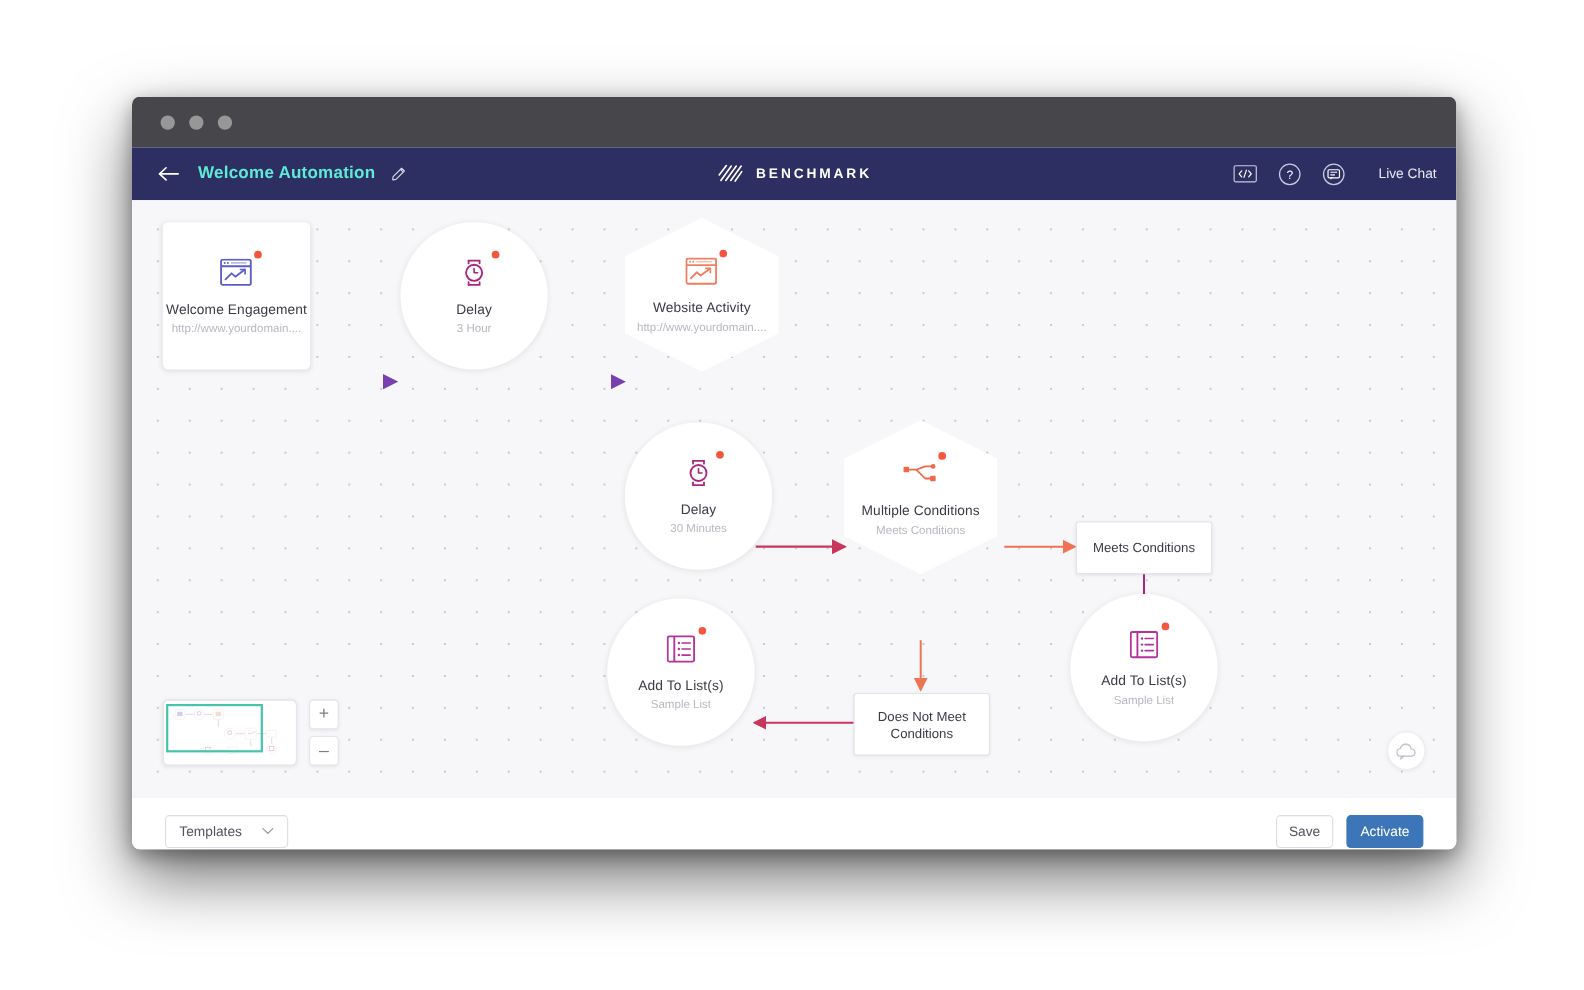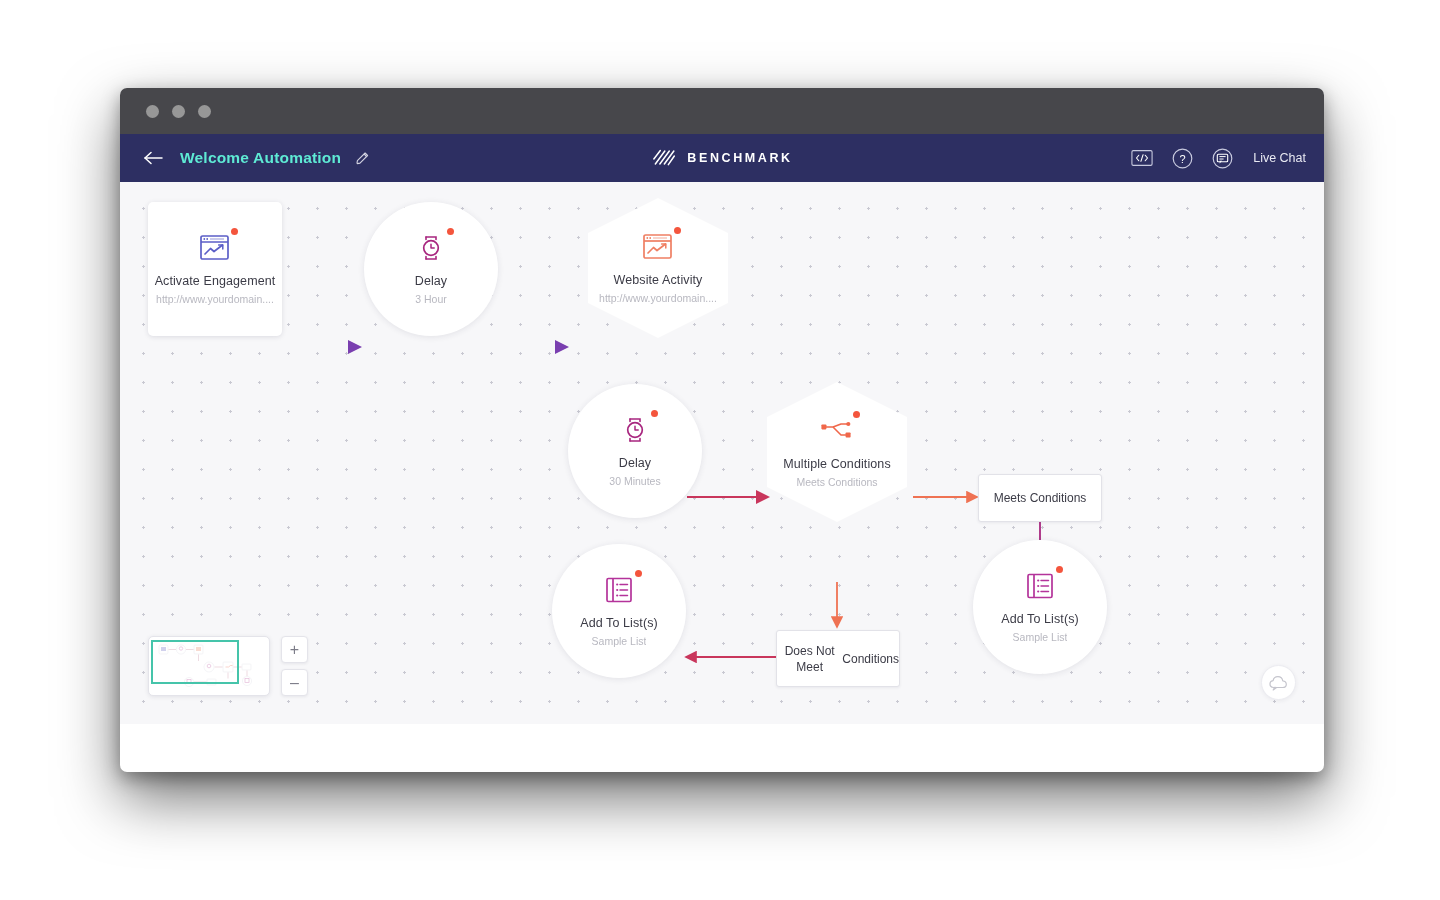--- a/index.html
+++ b/index.html
@@ -110,21 +110,21 @@
   .hdr-icon {
     width: 22px;
     height: 22px;
     display: flex;
     align-items: center;
     justify-content: center;
   }
   .live-chat {
     font-size: 12.5px;
     color: #e8e9f2;
-    margin-left: 2px;
+    margin-left: 12px;
   }
 
   
   .canvas {
     position: relative;
     height: 542px;
     background-color: #f7f7f9;
     background-image: radial-gradient(#c9c9d2 1.1px, transparent 1.1px);
     background-size: 29px 29px;
     background-position: 9px 12px;
@@ -439,40 +439,40 @@
             <rect x="1" y="1" width="27" height="23" rx="1.6" fill="none" stroke="#5b5ec7" stroke-width="1.7"></rect>
             <path d="M1 7 H28" stroke="#5b5ec7" stroke-width="1.7"></path>
             <circle cx="4.3" cy="4" r="0.9" fill="#5b5ec7"></circle>
             <circle cx="7.2" cy="4" r="0.9" fill="#5b5ec7"></circle>
             <path d="M10 4 H24" stroke="#5b5ec7" stroke-width="1.2" opacity="0.55"></path>
             <path d="M5 19 L10.5 13.5 L14 16.5 L22.5 10" fill="none" stroke="#5b5ec7" stroke-width="1.7" stroke-linejoin="round" stroke-linecap="round"></path>
             <path d="M18.6 10 H22.8 V14" fill="none" stroke="#5b5ec7" stroke-width="1.5" stroke-linejoin="round" stroke-linecap="round"></path>
           </svg>
           <div class="badge-dot"></div>
         </div>
-        <div class="node-title">Activate Engagement</div>
+        <div class="node-title">Welcome Engagement</div>
         <div class="node-sub">http://www.yourdomain....</div>
       </div>
 
       <div class="node node-circle" style="left:244px; top:20px;">
         <div class="icon-wrap">
           <svg width="24" height="28" viewBox="0 0 24 28">
             <path d="M7 3 H17 L17 5.5" fill="none" stroke="#a8267f" stroke-width="1.6" stroke-linecap="round"></path>
             <path d="M7 25 H17 L17 22.5" fill="none" stroke="#a8267f" stroke-width="1.6" stroke-linecap="round"></path>
             <path d="M7 3 L7 5.5 M7 25 L7 22.5" stroke="#a8267f" stroke-width="1.6" stroke-linecap="round"></path>
             <circle cx="12" cy="14" r="7.3" fill="none" stroke="#a8267f" stroke-width="1.7"></circle>
             <path d="M12 10.2 V14 H15.2" fill="none" stroke="#a8267f" stroke-width="1.5" stroke-linecap="round" stroke-linejoin="round"></path>
           </svg>
           <div class="badge-dot"></div>
         </div>
         <div class="node-title">Delay</div>
         <div class="node-sub">3 Hour</div>
       </div>
 
-      <div class="node node-hex" style="left:468px; top:16px;">
+      <div class="node node-hex" style="left:448px; top:16px;">
         <div class="icon-wrap">
           <svg width="30" height="26" viewBox="0 0 30 26">
             <rect x="1" y="1" width="27" height="23" rx="1.6" fill="none" stroke="#ef7f63" stroke-width="1.7"></rect>
             <path d="M1 7 H28" stroke="#ef7f63" stroke-width="1.7"></path>
             <circle cx="4.3" cy="4" r="0.9" fill="#ef7f63"></circle>
             <circle cx="7.2" cy="4" r="0.9" fill="#ef7f63"></circle>
             <path d="M10 4 H24" stroke="#ef7f63" stroke-width="1.2" opacity="0.55"></path>
             <path d="M5 19 L10.5 13.5 L14 16.5 L22.5 10" fill="none" stroke="#ef7f63" stroke-width="1.7" stroke-linejoin="round" stroke-linecap="round"></path>
             <path d="M18.6 10 H22.8 V14" fill="none" stroke="#ef7f63" stroke-width="1.5" stroke-linejoin="round" stroke-linecap="round"></path>
           </svg>
@@ -509,21 +509,21 @@
           <div class="badge-dot"></div>
         </div>
         <div class="node-title">Multiple Conditions</div>
         <div class="node-sub">Meets Conditions</div>
       </div>
 
       <div class="label-box" style="left:858px; top:292px; width:122px; height:46px;">
         <span>Meets Conditions</span>
       </div>
 
-      <div class="label-box" style="left:656px; top:448px; width:122px; height:55px; flex-direction:row;">
+      <div class="label-box" style="left:656px; top:448px; width:122px; height:55px; flex-direction:column;">
         <span>Does Not Meet</span>
         <span>Conditions</span>
       </div>
 
       <div class="node node-circle" style="left:432px; top:362px;">
         <div class="icon-wrap">
           <svg width="26" height="26" viewBox="0 0 26 26">
             <rect x="1" y="1.5" width="24" height="23" rx="1.4" fill="none" stroke="#b4339a" stroke-width="1.7"></rect>
             <path d="M7 1.5 V24.5" stroke="#b4339a" stroke-width="1.7"></path>
             <circle cx="11.2" cy="7.5" r="1.1" fill="#b4339a"></circle>
@@ -593,15 +593,27 @@
       </div>
 
       <div class="fab">
         <svg width="19" height="16" viewBox="0 0 19 16">
           <path d="M5 12.5 C2.4 12.5 1 11 1 9 C1 7.2 2.3 5.8 4.1 5.6 C4.5 3.2 6.5 1.6 8.9 1.6 C11.4 1.6 13.4 3.4 13.7 5.8 C15.8 6 17.3 7.4 17.3 9.2 C17.3 11.1 15.8 12.5 13.6 12.5 Z" fill="none" stroke="#c5c5cd" stroke-width="1.2" stroke-linejoin="round"></path>
           <path d="M5.5 12.4 L4.2 15 L7.6 12.5 Z" fill="none" stroke="#c5c5cd" stroke-width="1.2" stroke-linejoin="round"></path>
         </svg>
       </div>
     </div>
 
+    <div class="footer">
+      <div class="btn btn-templates">
+        <span>Templates</span>
+        <svg width="11" height="7" viewBox="0 0 11 7">
+          <path d="M1 1.3 L5.5 5.5 L10 1.3" fill="none" stroke="#9a9aa6" stroke-width="1.2" stroke-linecap="round" stroke-linejoin="round"></path>
+        </svg>
+      </div>
+      <div class="footer-right">
+        <div class="btn btn-save">Save</div>
+        <div class="btn btn-activate">Activate</div>
+      </div>
+    </div>
 
   </div>
 </div>
 
 </body></html>

